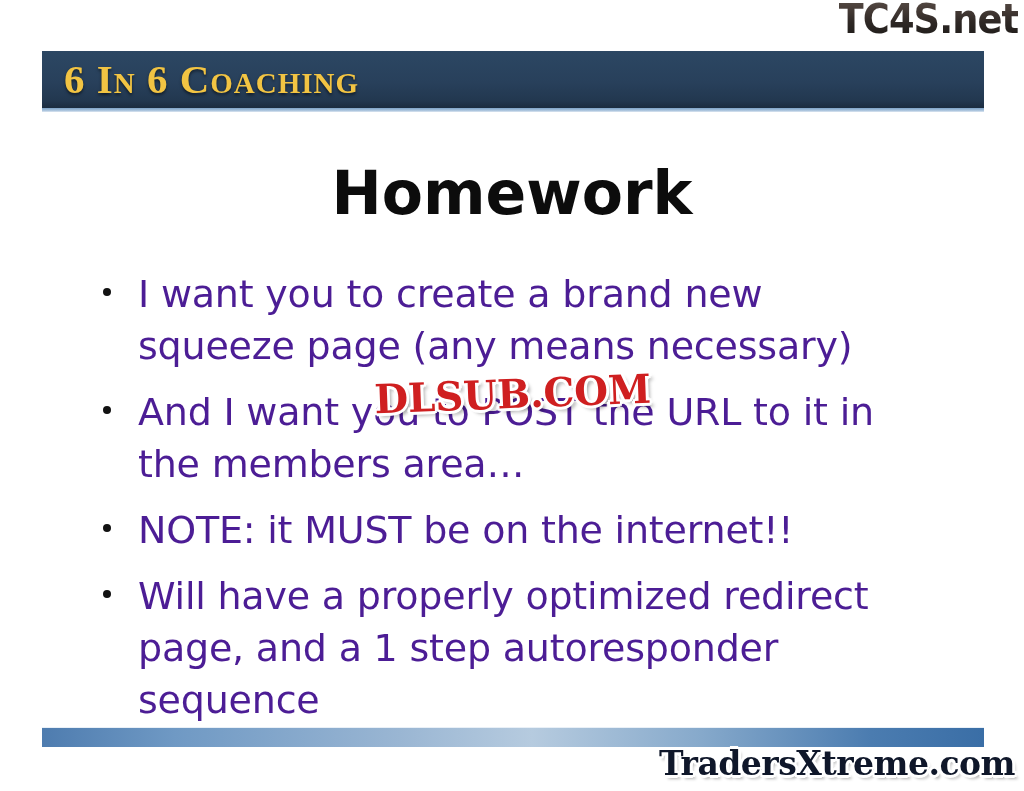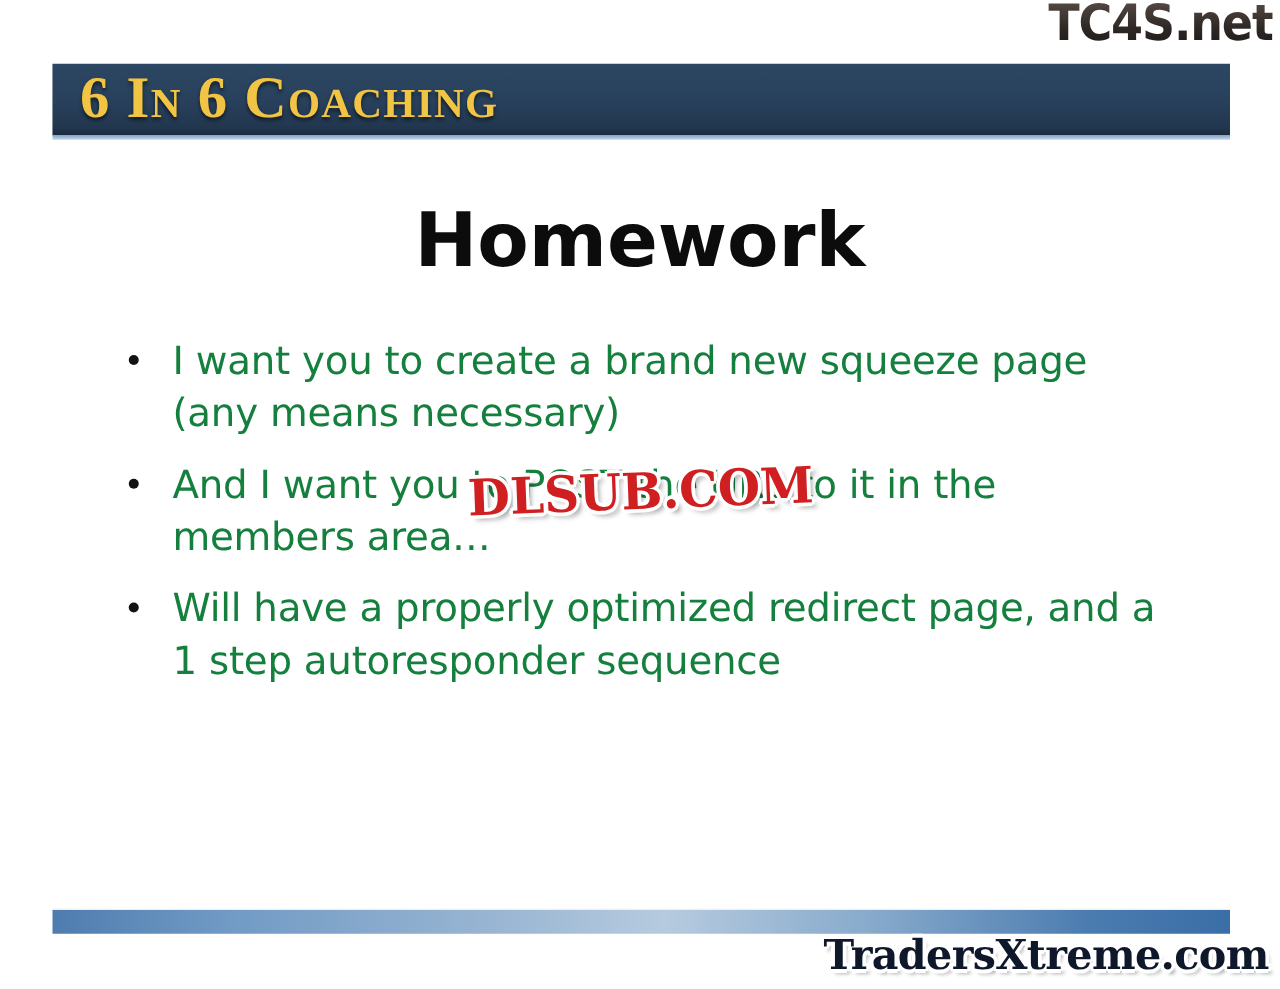--- a/index.html
+++ b/index.html
@@ -57,21 +57,21 @@
     background: linear-gradient(180deg, #7ea3c8 0%, #a8c2dc 60%, #dce6f1 100%);
   }
   .banner-title {
     position: absolute;
     left: 22px;
     top: 50%;
     transform: translateY(-52%);
     font-family: "Liberation Serif", "DejaVu Serif", serif;
     font-variant: small-caps;
     font-weight: bold;
-    font-size: 47px;
+    font-size: 41px;
     letter-spacing: 1px;
     color: #f2c443;
     text-shadow: 0 2px 3px rgba(0,0,0,0.55);
     white-space: nowrap;
   }
 
   
   .slide-title {
     position: absolute;
     left: 0;
@@ -93,23 +93,23 @@
     width: 830px;
     list-style: none;
     margin: 0;
     padding: 0;
   }
   .bullet-item {
     position: relative;
     padding-left: 40px;
     margin-bottom: 14px;
     font-family: "DejaVu Sans", sans-serif;
-    font-size: 31px;
+    font-size: 38px;
     line-height: 1.37;
-    color: #15803d;
+    color: #4c1d95;
     letter-spacing: -0.2px;
   }
   .bullet-item .dot {
     position: absolute;
     left: 5px;
     top: 0.52em;
     width: 8px;
     height: 8px;
     border-radius: 50%;
     background: #121212;
@@ -188,20 +188,24 @@
     <li class="bullet-item">
       <span class="dot"></span>
       <span>I want you to create a brand new squeeze page (any means necessary)</span>
     </li>
     <li class="bullet-item">
       <span class="dot"></span>
       <span>And I want you to POST the URL to it in the members area…</span>
     </li>
     <li class="bullet-item">
       <span class="dot"></span>
+      <span>NOTE: it MUST be on the internet!!</span>
+    </li>
+    <li class="bullet-item">
+      <span class="dot"></span>
       <span>Will have a properly optimized redirect page, and a 1 step autoresponder sequence</span>
     </li>
   </ul>
 
   <div class="watermark">DLSUB.COM</div>
 
   <div class="footer-bar"></div>
 
   <div class="footer-logo">TradersXtreme.com</div>
 

